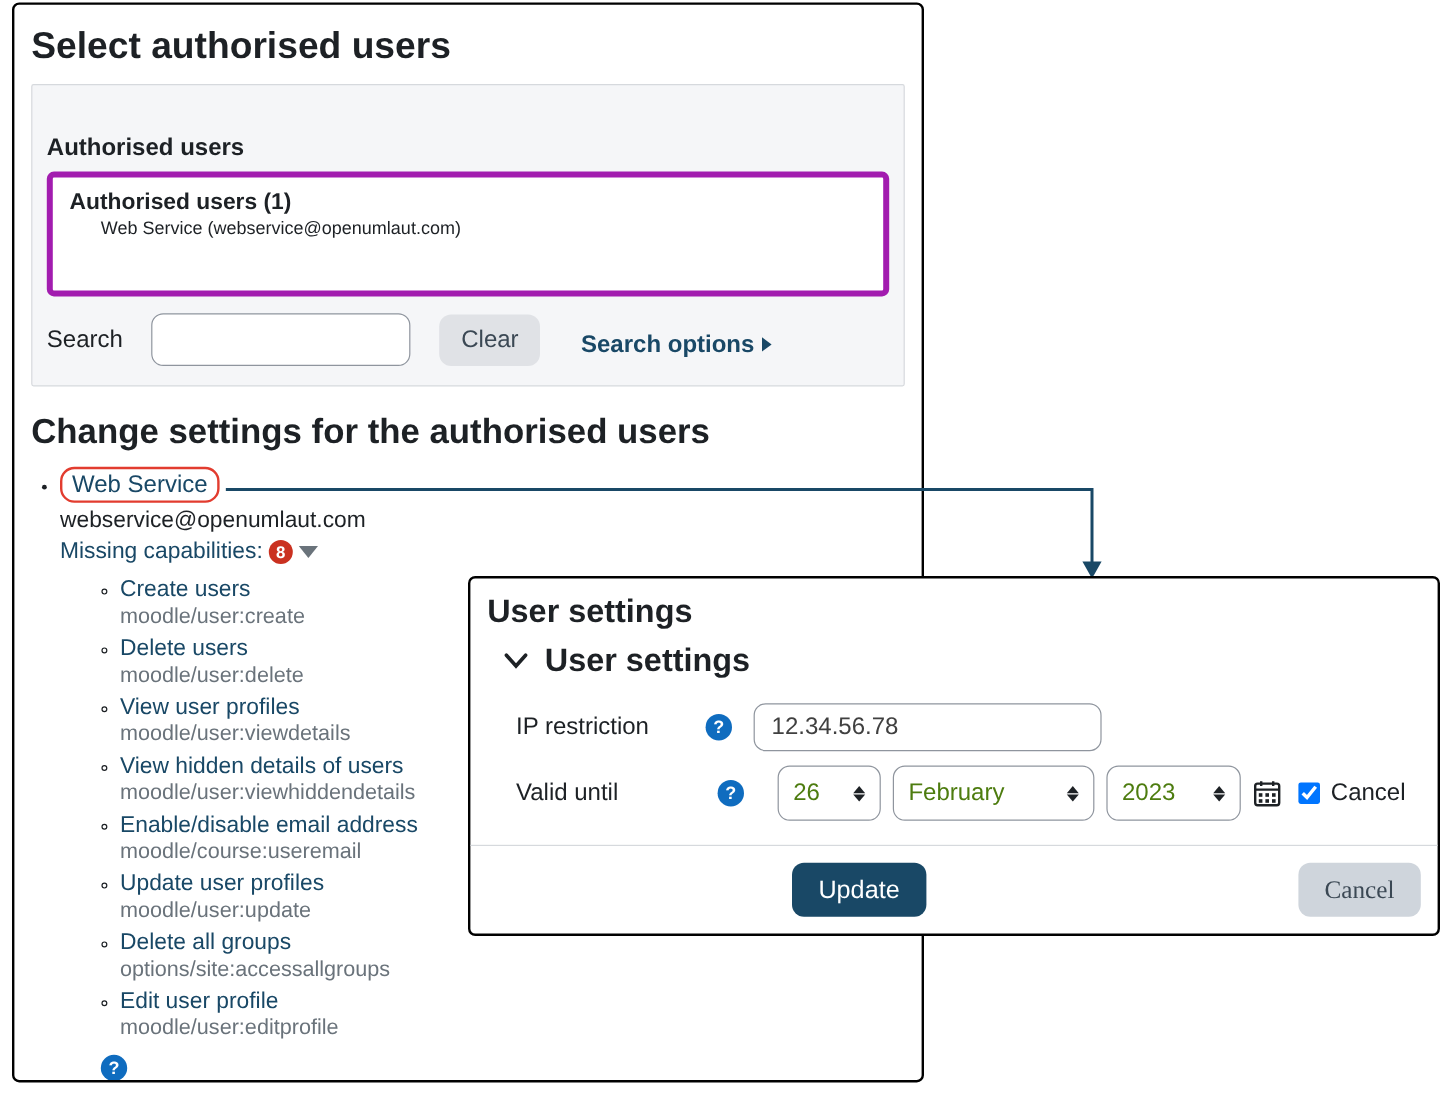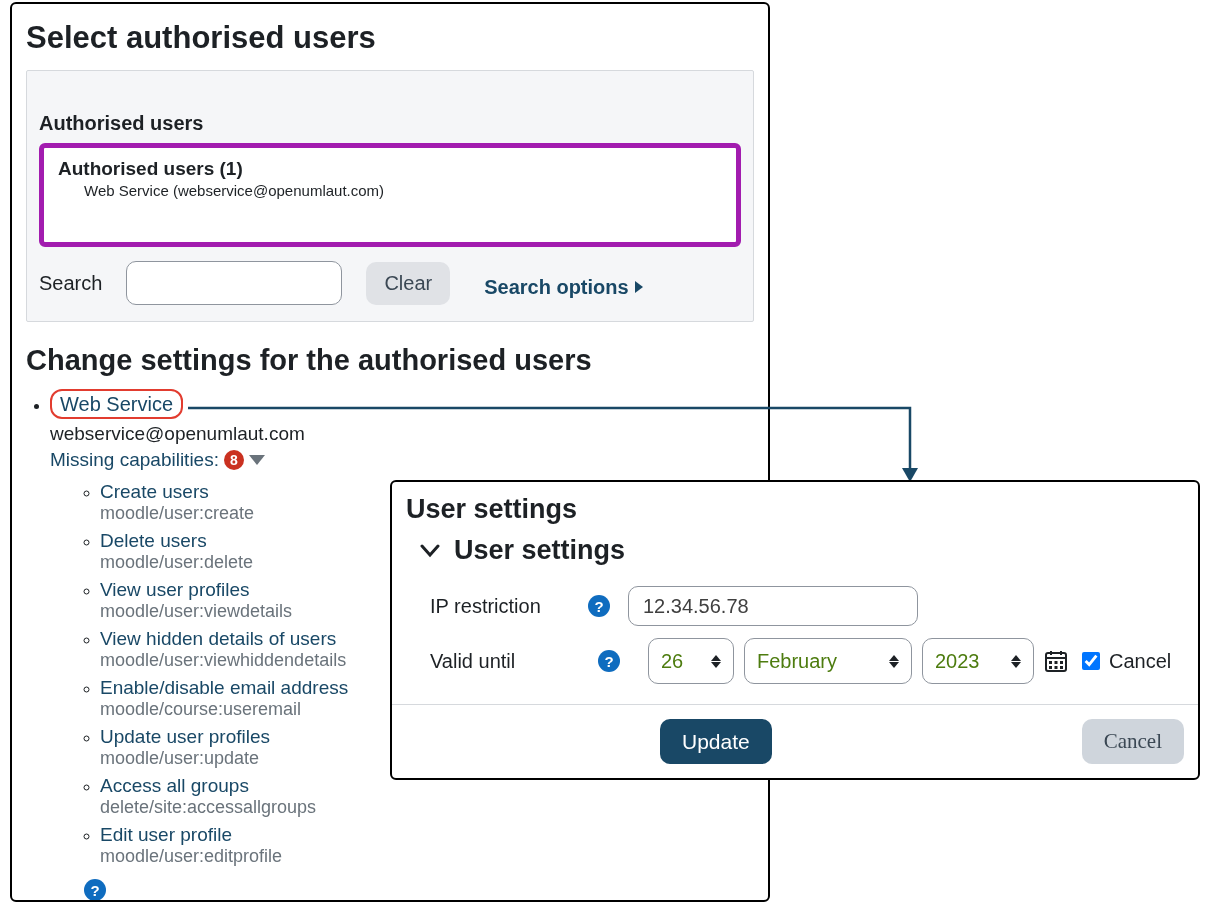--- a/index.html
+++ b/index.html
@@ -332,21 +332,21 @@
         <span class="badge">8</span>
         <span class="tri-down-grey"></span>
       </div>
       <ul class="caps">
         <li><span class="cap-name">Create users</span><br><span class="cap-code">moodle/user:create</span></li>
         <li><span class="cap-name">Delete users</span><br><span class="cap-code">moodle/user:delete</span></li>
         <li><span class="cap-name">View user profiles</span><br><span class="cap-code">moodle/user:viewdetails</span></li>
         <li><span class="cap-name">View hidden details of users</span><br><span class="cap-code">moodle/user:viewhiddendetails</span></li>
         <li><span class="cap-name">Enable/disable email address</span><br><span class="cap-code">moodle/course:useremail</span></li>
         <li><span class="cap-name">Update user profiles</span><br><span class="cap-code">moodle/user:update</span></li>
-        <li><span class="cap-name">Access all groups</span><br><span class="cap-code">delete/site:accessallgroups</span></li>
+        <li><span class="cap-name">Delete all groups</span><br><span class="cap-code">options/site:accessallgroups</span></li>
         <li><span class="cap-name">Edit user profile</span><br><span class="cap-code">moodle/user:editprofile</span></li>
       </ul>
       <div class="help-icon help-icon-bottom">?</div>
     </li>
   </ul>
 </div>
 
 <svg class="arrow-svg" width="750" height="100">
   <path d="M 0 10 L 722 10 L 722 74" stroke="#194866" stroke-width="2.5" fill="none"></path>
   <path d="M 714 70 L 722 84 L 730 70 Z" fill="#194866"></path>

